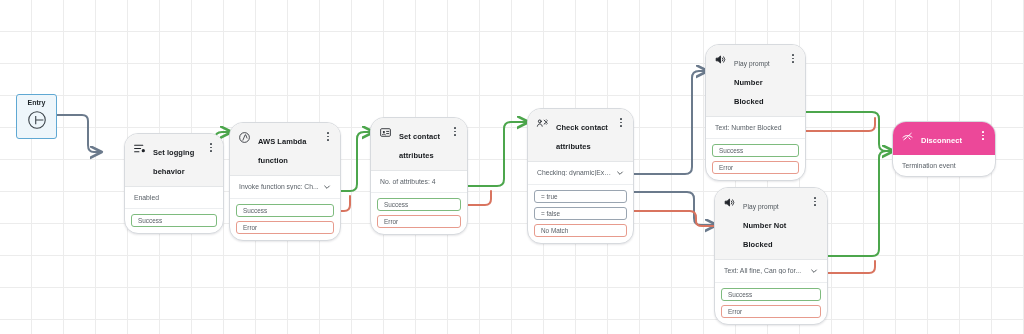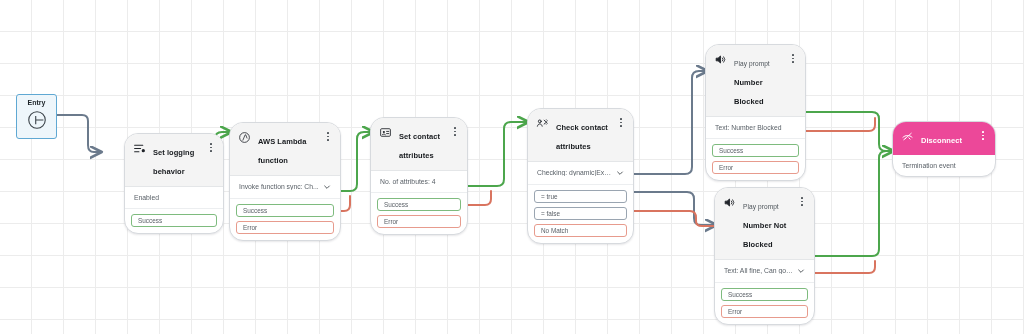--- a/index.html
+++ b/index.html
@@ -271,21 +271,21 @@
           <i></i>
         </span>
     </div>
     <div class="node-body">Text: Number Blocked</div>
     <div class="ports">
       <div class="port success">Success</div>
       <div class="port error">Error</div>
     </div>
   </div>
 
-  <div class="node" style="left:714px;top:187px;width:101px;">
+  <div class="node" style="left:714px;top:187px;width:114px;">
     <div class="node-head">
       <span class="head-icon">
         <svg viewBox="0 0 24 24" fill="none" stroke="currentColor" stroke-width="1.6" stroke-linejoin="round">
           <path d="M4 9.5h3.5L12 5.5v13L7.5 14.5H4z" fill="currentColor"></path>
           <path d="M15.5 9.2a4 4 0 010 5.6M18 7a7.5 7.5 0 010 10" stroke-linecap="round"></path>
         </svg>
       </span>
       <span class="head-text">
         <span class="head-sub">Play prompt</span>
         <br>

